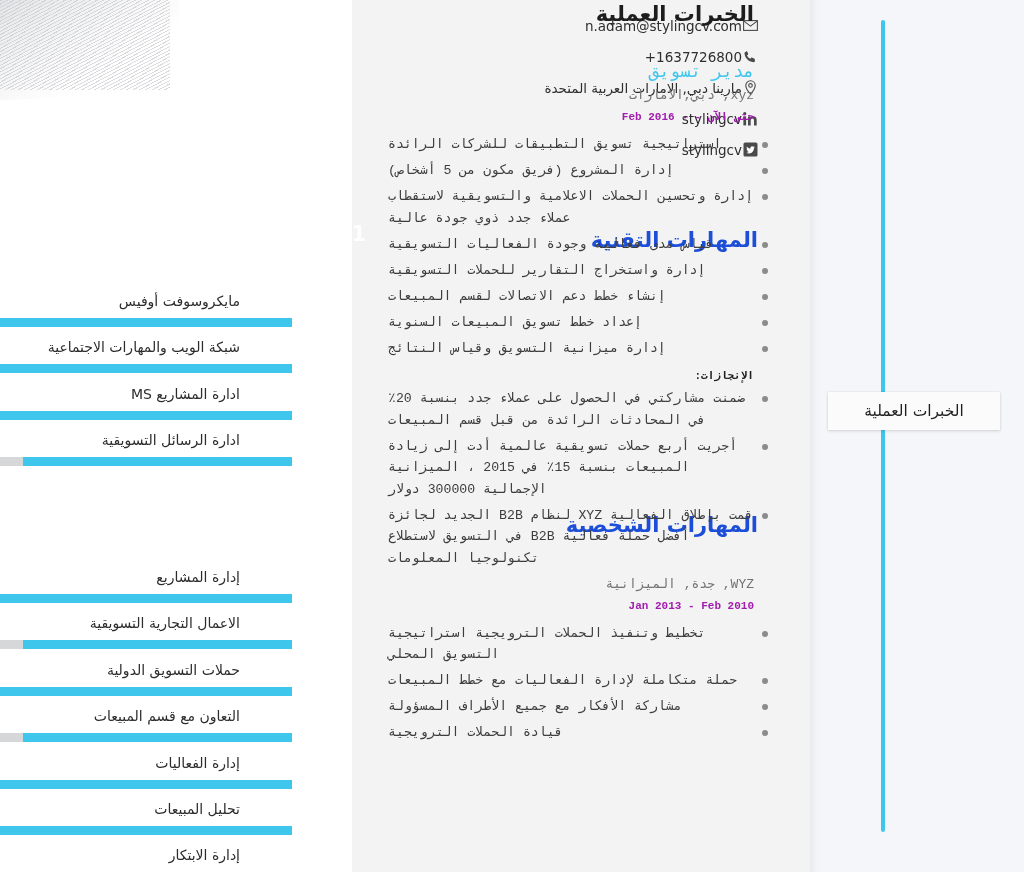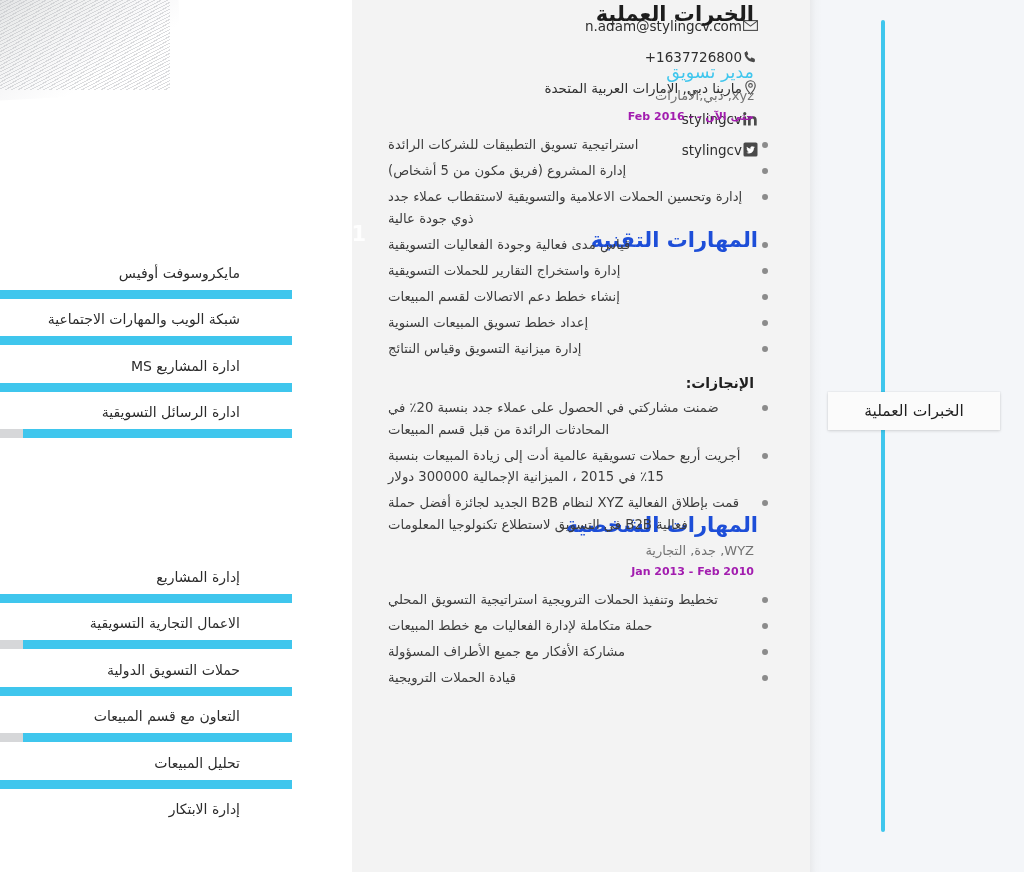--- a/index.html
+++ b/index.html
@@ -144,21 +144,21 @@
     letter-spacing: 0;
   }
   #tech-title { top: 228px; }
   #soft-title { top: 513px; }
 
   .skills {
     position: absolute;
     left: 0;
     width: 292px;
   }
-  #tech-skills { top: 264px; }
+  #tech-skills { top: 292px; }
   #soft-skills { top: 568px; }
 
   .skill {
     position: relative;
     height: 46.4px;
   }
   .skill-label {
     position: absolute;
     right: 52px;
     top: 0;
@@ -202,20 +202,21 @@
     text-align: right;
     font-size: 21px;
     font-weight: 700;
     color: #1d1d1d;
   }
   .jobs {
     position: absolute;
     right: 0;
     top: 60px;
     width: 458px;
+    font-family: Liberation Mono, monospace;
   }
   .job { margin-bottom: 2px; }
   .job-head {
     text-align: right;
     padding-right: 56px;
   }
   .job-title {
     font-size: 17.5px;
     color: #3fc6ed;
     line-height: 25px;
@@ -257,24 +258,24 @@
     right: 42px;
     top: 8px;
     width: 6px;
     height: 6px;
     border-radius: 50%;
     background: #8b8b8b;
   }
   .ach-label {
     text-align: right;
     padding-right: 56px;
-    font-size: 14px;
+    font-size: 11px;
     font-weight: 700;
     color: #1f1f1f;
-    margin-top: 16px;
+    margin-top: 10px;
     margin-bottom: 2px;
     direction: rtl;
   }
 
   
   .timeline {
     position: absolute;
     left: 881px;
     top: 20px;
     width: 4px;
@@ -412,20 +413,26 @@
         <div class="skill">
           <div class="skill-label">حملات التسويق الدولية</div>
           <div class="skill-bar">
             <div class="skill-fill" style="width: 100%;"></div>
           </div>
         </div>
         <div class="skill">
           <div class="skill-label">التعاون مع قسم المبيعات</div>
           <div class="skill-bar">
             <div class="skill-fill" style="width: 92%;"></div>
+          </div>
+        </div>
+        <div class="skill">
+          <div class="skill-label">إدارة الفعاليات</div>
+          <div class="skill-bar">
+            <div class="skill-fill" style="width: 100%;"></div>
           </div>
         </div>
         <div class="skill">
           <div class="skill-label">تحليل المبيعات</div>
           <div class="skill-bar">
             <div class="skill-fill" style="width: 100%;"></div>
           </div>
         </div>
         <div class="skill">
           <div class="skill-label">إدارة الابتكار</div>
@@ -453,21 +460,21 @@
             </ul>
             <div class="ach-label">الإنجازات:</div>
             <ul class="bullets">
               <li>ضمنت مشاركتي في الحصول على عملاء جدد بنسبة 20٪ في المحادثات الرائدة من قبل قسم المبيعات</li>
               <li>أجريت أربع حملات تسويقية عالمية أدت إلى زيادة المبيعات بنسبة 15٪ في 2015 ، الميزانية الإجمالية 300000 دولار</li>
               <li>قمت بإطلاق الفعالية XYZ لنظام B2B الجديد لجائزة أفضل حملة فعالية B2B في التسويق لاستطلاع تكنولوجيا المعلومات</li>
             </ul>
           </div>
           <div class="job">
             <div class="job-head">
-              <div class="job-company">WYZ, جدة, التجارية</div>
+              <div class="job-company">WYZ, جدة, الميزانية</div>
               <div class="job-dates">Jan 2013  - Feb 2010</div>
             </div>
             <ul class="bullets">
               <li>تخطيط وتنفيذ الحملات الترويجية استراتيجية التسويق المحلي</li>
               <li>حملة متكاملة لإدارة الفعاليات مع خطط المبيعات</li>
               <li>مشاركة الأفكار مع جميع الأطراف المسؤولة</li>
               <li>قيادة الحملات الترويجية</li>
             </ul>
           </div>
         </div>

